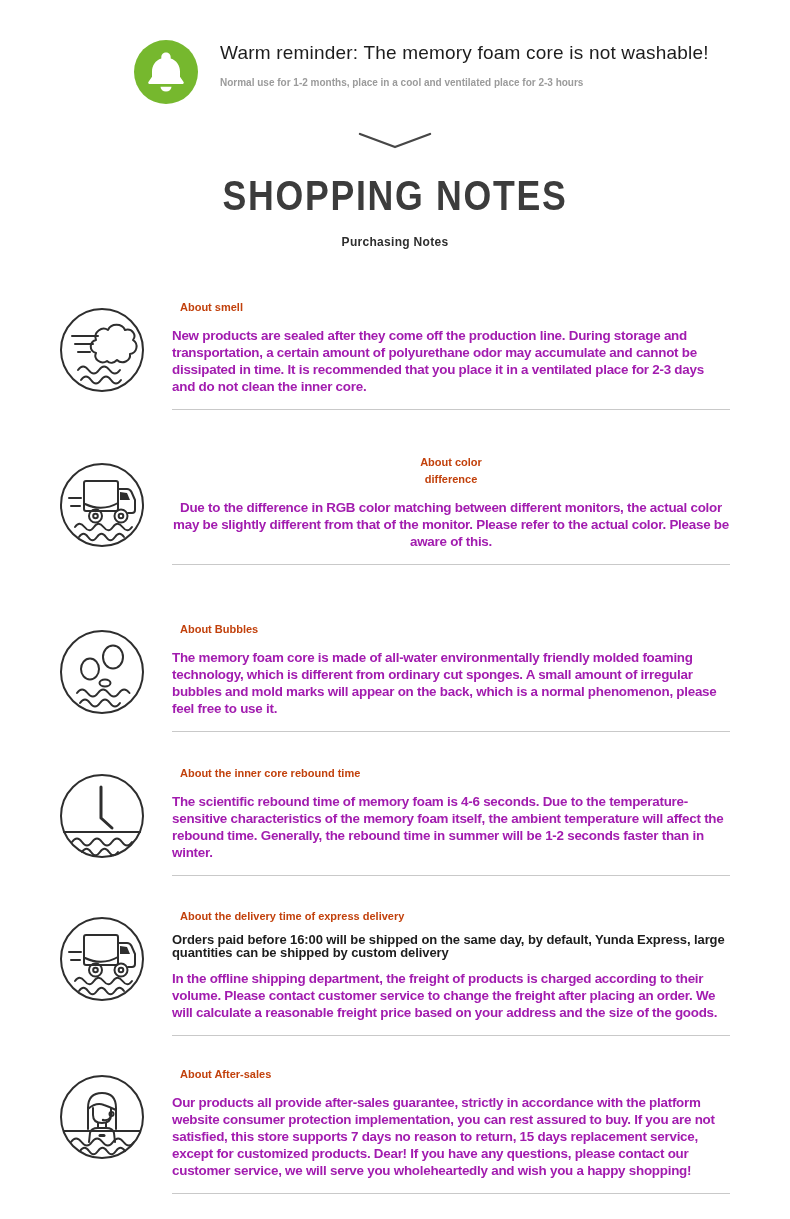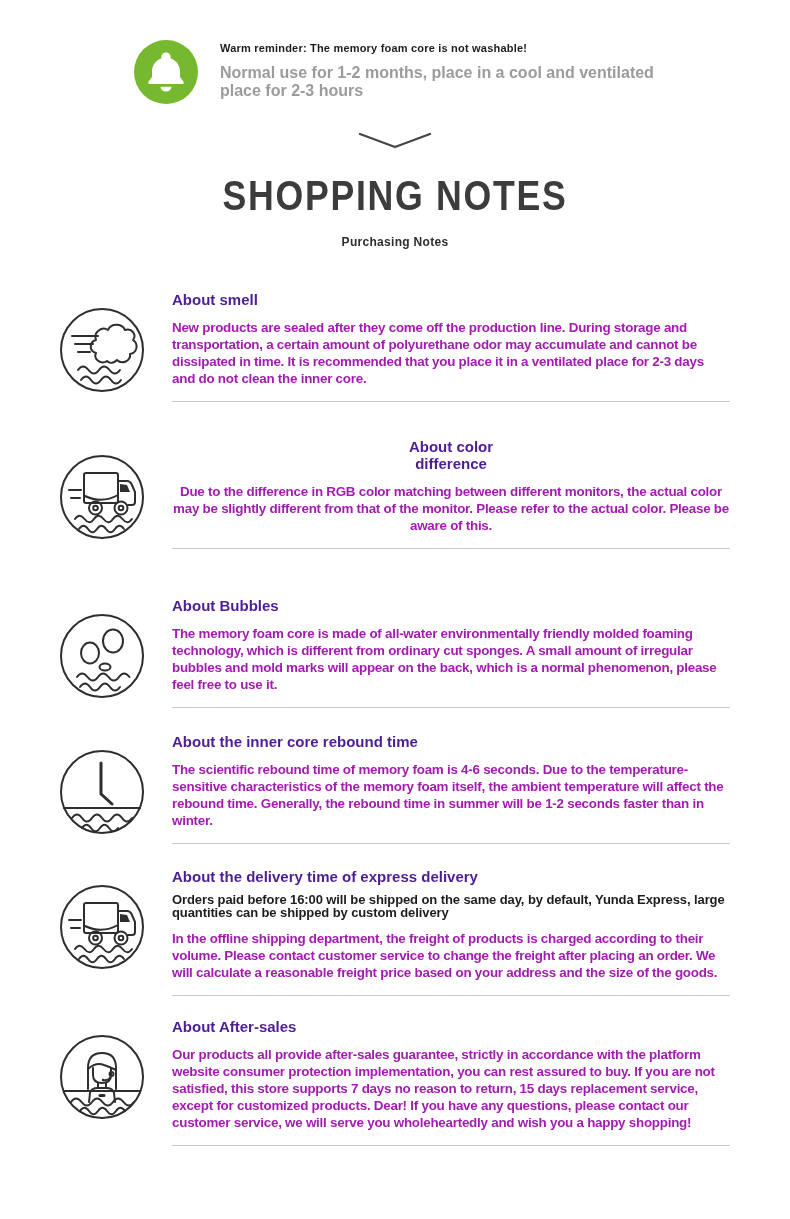--- a/index.html
+++ b/index.html
@@ -3,40 +3,40 @@
 <meta charset="utf-8">
 <style>
   html,body { margin:0; padding:0; background:#fff; }
   .page {
     position:relative; width:790px; height:1219px; background:#fff;
     font-family:"Liberation Sans", sans-serif; overflow:hidden;
   }
   
   .reminder { display:flex; align-items:flex-start; gap:22px; padding:40px 0 0 134px; }
   .bell-wrap svg { display:block; }
-  .reminder-title { font-size:11px; font-weight:bold; color:#1d1d1d; letter-spacing:.2px; padding-top:2px; }
-  .reminder-sub { margin-top:10px; width:452px; font-size:16px; font-weight:bold; color:#9b9b9b; line-height:17.5px; }
+  .reminder-title { font-size:19px; font-weight:normal; color:#1d1d1d; letter-spacing:.2px; padding-top:2px; }
+  .reminder-sub { margin-top:10px; width:452px; font-size:10px; font-weight:bold; color:#9b9b9b; line-height:17.5px; }
   
   .chevron { text-align:center; margin-top:26px; height:22px; }
   
   .page-title { margin:20px 0 0; text-align:center; font-size:42px; font-weight:bold;
     color:#3c3c3c; letter-spacing:2px; transform:scaleX(.85); }
   .page-subtitle { margin:15px 0 0; text-align:center; font-size:12px; font-weight:bold; color:#2e2e2e; letter-spacing:.3px; }
   
   .sections { margin:42px 0 0 57px; }
   .section { display:flex; gap:25px; }
   .section:nth-of-type(1){ margin-bottom:36px; }
   .section:nth-of-type(2){ margin-bottom:48px;text-align:center; }
   .section:nth-of-type(3){ margin-bottom:25px; }
   .section:nth-of-type(4){ margin-bottom:24px; }
   .section:nth-of-type(5){ margin-bottom:22px; }
   .sec-icon { flex:0 0 90px; margin-top:14px; }
   .sec-icon svg { display:block; }
   .sec-body { width:558px; }
-  .sec-heading { margin:0; font-size:15px; font-weight:bold; color:#4c1d95; line-height:17px; white-space:pre-line; }
+  .sec-heading { margin:8px; font-size:11px; font-weight:bold; color:#c2410c; line-height:17px; white-space:pre-line; }
   .sec-note { margin:9px 0 0; font-size:13px; font-weight:bold; color:#1d1d1d; line-height:12.5px; letter-spacing:-.1px; }
   .sec-text { margin:11px 0 0; font-size:13.4px; font-weight:bold; color:#a21caf; line-height:17px; letter-spacing:-.25px; }
   .divider { border-bottom:1px solid #c9c9c9; margin-top:14px; }
   
   .ic { stroke:#2e2e2e; fill:none; stroke-width:2; stroke-linecap:round; stroke-linejoin:round; }
   .ic3 { stroke:#2e2e2e; fill:none; stroke-width:3; stroke-linecap:round; }
   .icfill { fill:#2e2e2e; stroke:none; }
 </style>
 </head>
 <body>

